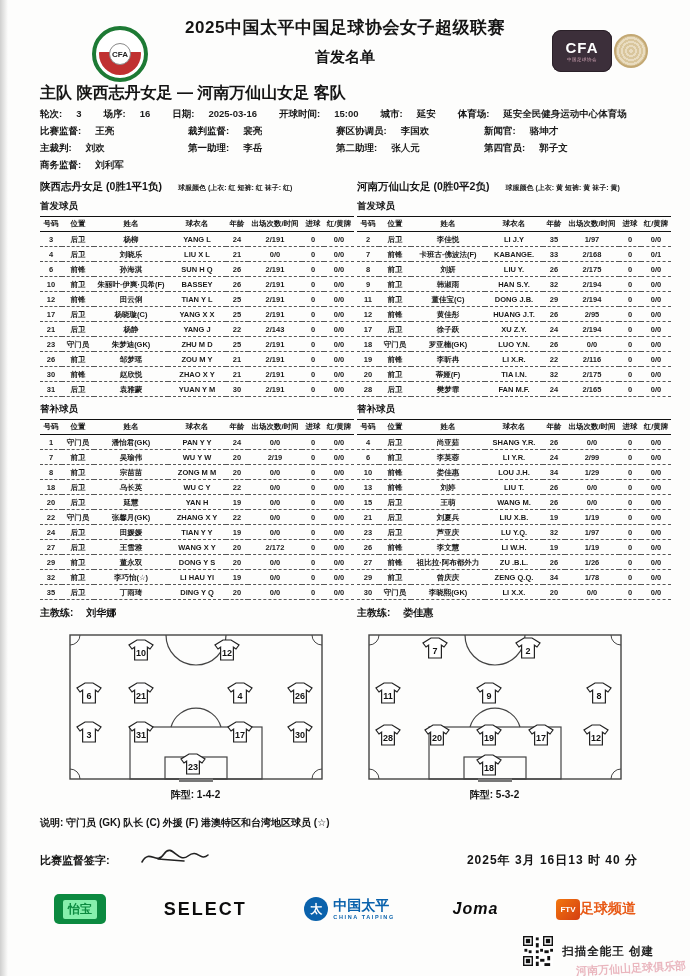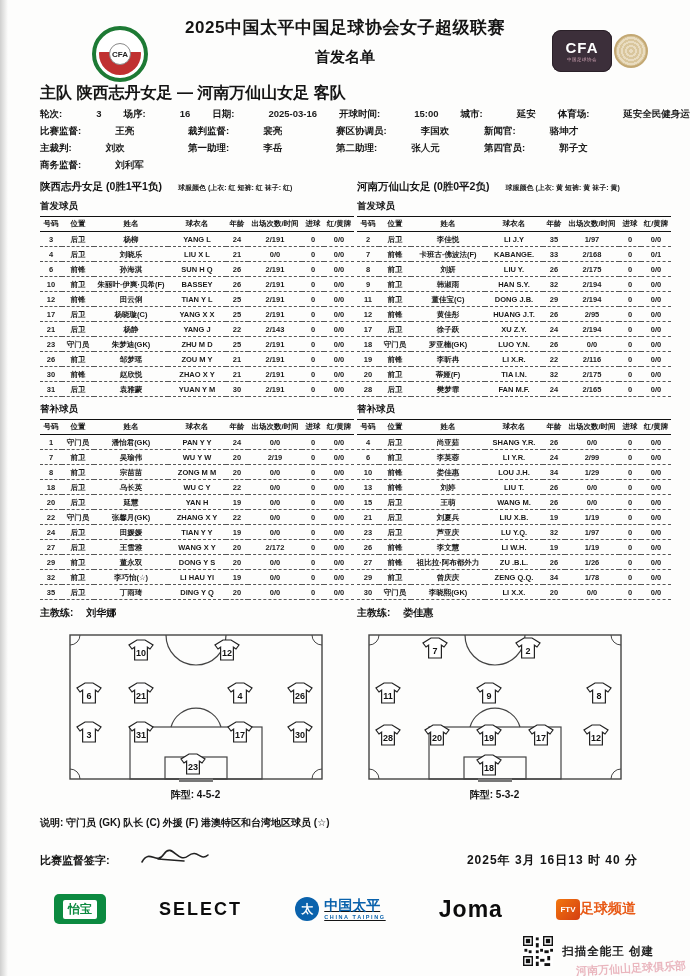--- a/index.html
+++ b/index.html
@@ -28,21 +28,21 @@
     box-shadow:0 0 0 1px #2a2028 inset;}
   .cfa-text{font-weight:bold;font-size:15px;letter-spacing:1px;line-height:1;}
   .cfa-sub{font-size:4.5px;color:#d8aabb;margin-top:2px;letter-spacing:.5px;}
   .seal{position:absolute;right:42px;top:34px;width:34px;height:34px;border-radius:50%;
     border:2px solid #c3a873;box-sizing:border-box;
     background:repeating-radial-gradient(circle at 50% 50%, #e9dcc0 0 2px, #d9c69c 2px 4px);}
 
   
   .matchup{font-size:16px;font-weight:bold;margin-top:16px;}
   .meta-row{display:flex;align-items:baseline;font-size:9.5px;margin-top:4px;white-space:nowrap;}
-  .meta-pair{display:inline-flex;align-items:baseline;margin-right:22px;gap:20px;}
+  .meta-pair{display:inline-flex;align-items:baseline;margin-right:22px;}
   .meta-row.grid .meta-pair{width:148px;margin-right:0;}
   .meta-pair .lbl{font-weight:bold;margin-right:14px;}
   .meta-pair .val{font-weight:bold;color:#1c1c1c;}
 
   
   .teams{display:flex;gap:12px;margin-top:8px;}
   .team{width:50%;}
   .team-head{display:flex;align-items:baseline;gap:16px;}
   .team-name{font-size:10.5px;font-weight:bold;white-space:nowrap;}
   .team-kit{font-size:7px;font-weight:bold;color:#222;white-space:nowrap;}
@@ -69,29 +69,29 @@
 
   
   .legend{font-size:10px;font-weight:bold;margin-top:14px;}
   .sig-row{display:flex;align-items:center;margin-top:16px;}
   .sig-label{font-size:11px;font-weight:bold;}
   .sig-mark{margin-left:28px;}
   .sig-date{margin-left:auto;margin-right:12px;font-size:12px;font-weight:bold;letter-spacing:1px;}
   .sponsors{display:flex;align-items:center;justify-content:space-between;margin-top:20px;padding:0 14px;}
   .logo-cestbon{width:52px;height:30px;background:#0c8a40;border-radius:5px;
     display:flex;align-items:center;justify-content:center;}
-  .logo-cestbon span{background:#ffffff;color:#0c8a40;font-weight:bold;font-size:12px;padding:1px 5px;border-radius:2px;text-align:center;}
+  .logo-cestbon span{background:#86efac;color:#0c8a40;font-weight:bold;font-size:12px;padding:1px 5px;border-radius:2px;text-align:center;}
   .logo-select{font-weight:bold;font-size:18px;letter-spacing:2px;color:#0c0c0c;}
   .logo-taiping{display:flex;align-items:center;gap:5px;}
   .tp-icon{width:24px;height:24px;border-radius:50%;background:#0a62ac;color:#fff;font-size:12px;
     font-weight:bold;display:flex;align-items:center;justify-content:center;}
-  .tp-text{display:flex;flex-direction:column;line-height:1.1;text-decoration:underline;}
+  .tp-text{display:flex;flex-direction:column;line-height:1.1;}
   .tp-name{font-size:14px;font-weight:bold;color:#0a62ac;}
   .tp-sub{font-size:5.5px;letter-spacing:1.6px;color:#0a62ac;font-weight:bold;}
-  .logo-joma{font-weight:bold;font-size:23px;color:#0c0c0c;letter-spacing:1px;}
+  .logo-joma{font-weight:bold;font-size:16px;color:#0c0c0c;letter-spacing:1px;font-style:italic;}
   .logo-ftv{display:flex;align-items:center;gap:0;}
   .ftv-icon{width:24px;height:21px;border-radius:4px;color:#fff;font-size:8px;font-weight:bold;
     background:linear-gradient(135deg,#f2770f,#d43d12);display:flex;align-items:center;justify-content:center;}
   .ftv-text{font-size:14px;font-weight:bold;color:#e85a16;}
 
   .scan-footer{position:absolute;right:36px;bottom:10px;display:flex;align-items:center;gap:9px;z-index:3;}
   .scan-text{font-size:11.5px;font-weight:bold;color:#222;letter-spacing:1px;}
   .watermark{position:absolute;right:4px;bottom:0px;color:rgba(195,45,70,.34);font-size:11px;
     font-weight:bold;transform:rotate(-3deg);white-space:nowrap;z-index:2;}
 </style>
@@ -810,21 +810,21 @@
             </svg></div>
           <div class="shirt" style="left: 90%; top: 68%;"><svg viewBox="0 0 26 22" width="26" height="22">
               <path d="M9 1 L17 1 L25 6 L22 10 L19.4 8.2 L19.4 21 L6.6 21 L6.6 8.2 L4 10 L1 6 Z" fill="#fff" stroke="#222" stroke-width="1.2"></path>
               <text x="13" y="16.5" font-size="9" font-weight="bold" text-anchor="middle" fill="#111" font-family="Liberation Sans, sans-serif">30</text>
             </svg></div>
           <div class="shirt" style="left: 49%; top: 89%;"><svg viewBox="0 0 26 22" width="26" height="22">
               <path d="M9 1 L17 1 L25 6 L22 10 L19.4 8.2 L19.4 21 L6.6 21 L6.6 8.2 L4 10 L1 6 Z" fill="#fff" stroke="#222" stroke-width="1.2"></path>
               <text x="13" y="16.5" font-size="9" font-weight="bold" text-anchor="middle" fill="#111" font-family="Liberation Sans, sans-serif">23</text>
             </svg></div>
         </div>
-      <div class="formation-label">阵型: 4-5-2</div>
+      <div class="formation-label">阵型: 1-4-2</div>
     </div>
     <div class="pitch-wrap">
       <div class="pitch">
         <svg class="lines" viewBox="0 0 260 150" width="260" height="150">
           <rect x="4" y="3" width="252" height="144" fill="none" stroke="#444" stroke-width="1.4"></rect>
           <path d="M100 3 A 30 30 0 0 0 160 3" fill="none" stroke="#444" stroke-width="1.2"></path>
           <rect x="64" y="95" width="132" height="52" fill="none" stroke="#444" stroke-width="1.2"></rect>
           <rect x="99" y="125" width="62" height="22" fill="none" stroke="#444" stroke-width="1.2"></rect>
           <path d="M105 95 A 26 26 0 0 1 155 95" fill="none" stroke="#444" stroke-width="1.2"></path>
           <path d="M4 13 A 10 10 0 0 0 14 3" fill="none" stroke="#444" stroke-width="1"></path>

